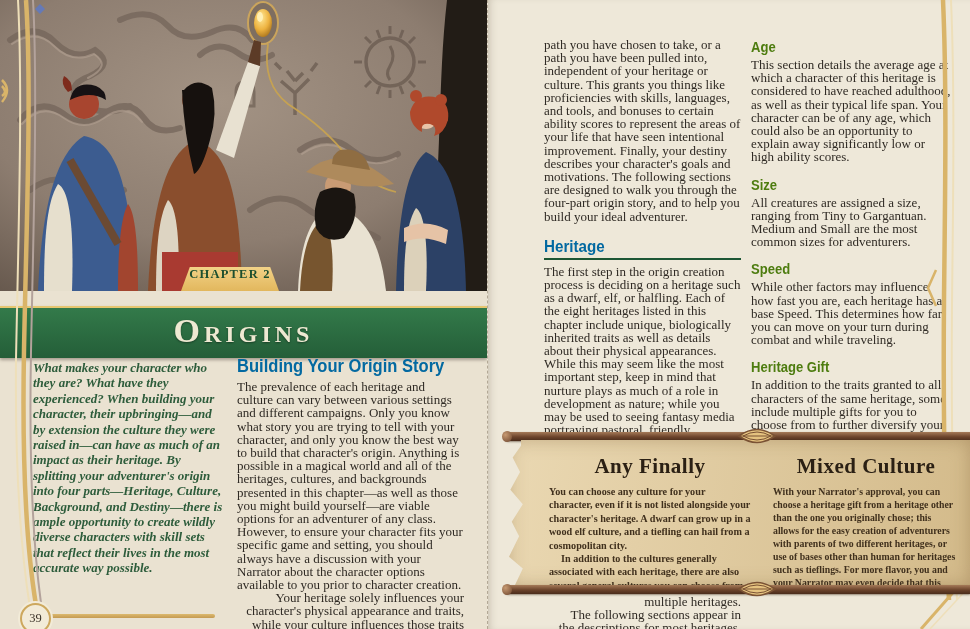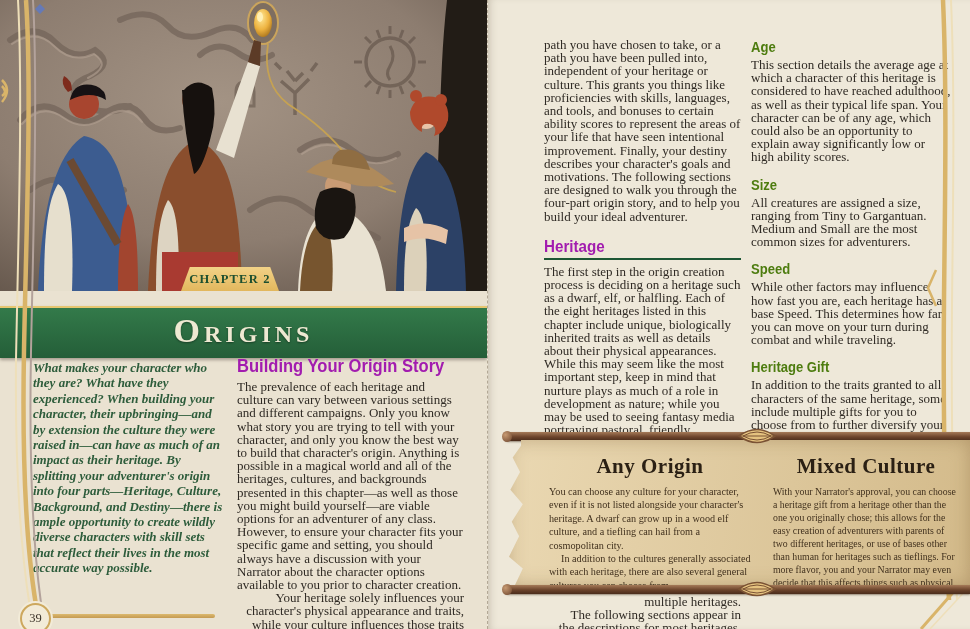--- a/index.html
+++ b/index.html
@@ -13,37 +13,37 @@
               border-left:1px dashed rgba(120,104,82,.5);
               box-shadow:inset 6px 0 10px -6px rgba(90,75,55,.35);}
 
   
   #artwork{position:absolute;left:0;top:0;width:487px;height:291px;display:block;}
 
   
   #chapter-tab{position:absolute;left:181px;top:267px;width:98px;height:24px;
     background:linear-gradient(#f2d287,#e2b75d);
     clip-path:polygon(9% 0,91% 0,100% 100%,0 100%);
-    display:flex;align-items:center;justify-content:center;
+    display:flex;justify-content:center;
     color:#1d4f2f;font-weight:700;font-size:12.5px;letter-spacing:1.2px;}
   #title-band{position:absolute;left:0;top:290px;width:487px;height:50px;
     background:linear-gradient(#337a4a,#245e38);
     border-top:2px solid #e6c670;box-shadow:0 2px 3px rgba(40,30,20,.35);margin-top:16px;}
   #page-title{position:absolute;left:0;top:4px;width:100%;text-align:center;
     font-variant:small-caps;font-weight:600;font-size:34px;letter-spacing:4px;
     color:#eee9d2;text-shadow:0 1px 2px rgba(0,0,0,.4);}
 
   
   .col{position:absolute;}
   p{margin:0;}
   .body-text p{font-size:13px;line-height:13.2px;color:#2f2a24;text-align:left;}
   .body-text p + p{text-indent:12px;text-align:right;}
   .intro{font-size:13px;line-height:15.4px;font-style:italic;font-weight:700;
          color:#2d5c3b;}
-  .h-green{color:#a21caf;margin:0 0 3px 0;}
+  .h-green{color:#0369a1;margin:0 0 3px 0;}
   .h-green .cond{display:inline-block;transform:scaleX(.92);transform-origin:left;
          font-family:"Liberation Sans",sans-serif;font-weight:700;}
   .h1g{font-size:18px;}
   .h2g{border-bottom:2px solid #1c5634;padding-bottom:2px;margin:14px 0 5px 0;}
   .h2g .cond{font-size:16.5px;}
   .h-black{color:#4d7c0f;margin:12px 0 2px 0;}
   .h-black .cond{display:inline-block;transform:scaleX(.9);transform-origin:left;
          font-family:"Liberation Sans",sans-serif;font-weight:700;font-size:14.5px;}
   .first-h{margin-top:0 !important;}
 
@@ -57,21 +57,21 @@
   #rod-top{top:0;} #rod-bottom{top:153px;}
   #parchment{position:absolute;left:4px;top:8px;width:461px;height:146px;
        background:linear-gradient(100deg,#ead8b2,#dcc69a 60%,#d3ba8a);
        box-shadow:inset 0 0 18px rgba(120,90,50,.35);
        clip-path:polygon(2.6% 0,100% 0,100% 100%,1.2% 100%,3% 88%,0% 80%,2.2% 66%,.6% 56%,3% 44%,.3% 34%,2.4% 22%,.8% 12%,2.6% 4%);}
   .scroll-col{position:absolute;top:12px;color:#3a2b1b;}
   #scroll-col1{left:40px;width:202px;}
   #scroll-col2{left:264px;width:186px;}
   .scroll-title{font-size:21px;font-weight:700;color:#2b2014;text-align:center;
        margin:2px 0 6px 0;letter-spacing:.5px;}
-  .scroll-col p{font-size:10.2px;line-height:13.4px;font-weight:400;color:#40301d;}
+  .scroll-col p{font-size:10.2px;line-height:13.4px;font-weight:700;color:#40301d;}
   .scroll-col p + p{text-indent:12px;}
   #scroll-col2 p{font-size:9.8px;line-height:13px;}
   .lens{position:absolute;left:232px;width:40px;height:18px;}
   #lens-top{top:-5px;} #lens-bottom{top:148px;}
 
   
   .corner-svg{position:absolute;pointer-events:none;}
   .page-circle{position:absolute;width:27px;height:27px;border-radius:50%;
       background:#f2ebd8;border:2px solid #cda85e;box-shadow:0 0 0 2px #f2ebd8;
       display:flex;align-items:center;justify-content:center;
@@ -265,21 +265,21 @@
       <path d="M5,629 L48,580" fill="none" stroke="#d9b469" stroke-width="3"></path>
       <path d="M14,629 L52,588" fill="none" stroke="#eedfb9" stroke-width="1.5"></path>
     </svg>
 
   </div>
 
   <div id="scroll-box">
     <div class="rod" id="rod-top"></div>
     <div id="parchment">
       <div class="scroll-col" id="scroll-col1">
-        <div class="scroll-title">Any Origin</div>
+        <div class="scroll-title">Any Finally</div>
         <p>You can choose any culture for your character, even if it is not listed alongside your character's heritage. A dwarf can grow up in a wood elf culture, and a tiefling can hail from a cosmopolitan city.</p>
         <p>In addition to the cultures generally associated with each heritage, there are also several general cultures you can choose from.</p>
       </div>
       <div class="scroll-col" id="scroll-col2">
         <div class="scroll-title">Mixed Culture</div>
         <p>With your Narrator's approval, you can choose a heritage gift from a heritage other than the one you originally chose; this allows for the easy creation of adventurers with parents of two different heritages, or use of bases other than human for heritages such as tieflings. For more flavor, you and your Narrator may even decide that this affects things such as physical appearance, life span, or size in a way that is unique to your character.</p>
       </div>
     </div>
     <div class="rod" id="rod-bottom"></div>
     <svg class="lens" id="lens-top" viewBox="0 0 40 18">

